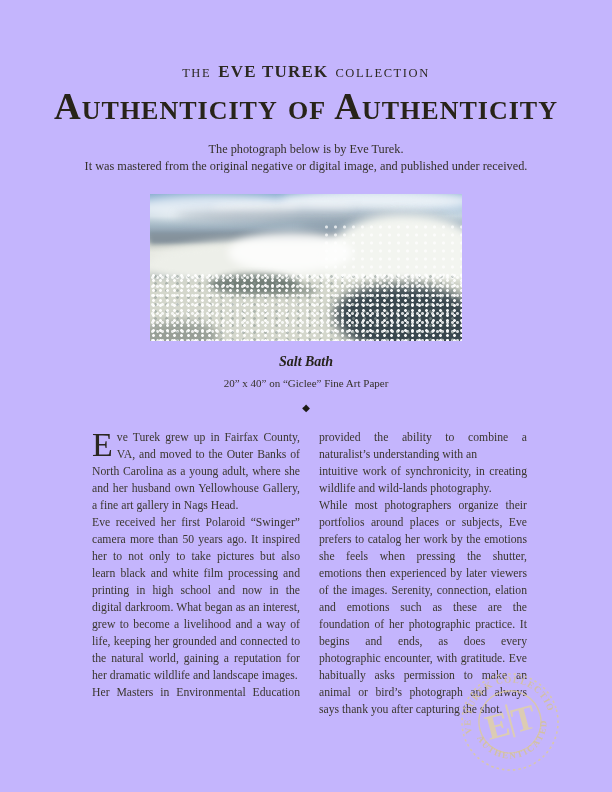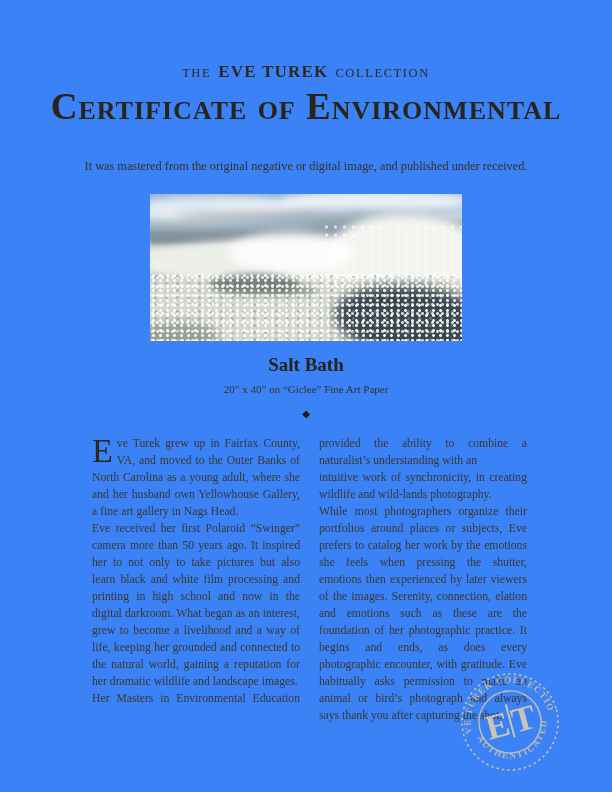--- a/index.html
+++ b/index.html
@@ -3,21 +3,21 @@
 <meta charset="utf-8">
 <style>
   html,body{margin:0;padding:0;}
   body{
     width:612px;height:792px;
     background:#f8f1df;
     font-family:"Liberation Serif", serif;
     color:#3a362e;
     overflow:hidden;
   }
-  .page{position:relative;width:612px;height:792px;background:#3b82f6;}
+  .page{position:relative;width:612px;height:792px;background:#c4b5fd;}
 
   
   .header{padding-top:62px;text-align:center;}
   .collection-line{
     font-size:12.5px;letter-spacing:1.6px;color:#2c2922;
     display:flex;justify-content:center;align-items:baseline;gap:7px;
   }
   .collection-name{font-size:17px;font-weight:700;letter-spacing:1.2px;}
   .main-title{
     margin:4px 0 0 0;
@@ -59,21 +59,21 @@
   .splash-dots{
     left:55%;top:20%;width:45%;height:45%;
     background-image:radial-gradient(circle, rgba(255,255,255,.9) 1px, rgba(255,255,255,0) 2px);
     background-size:9px 8px;opacity:.8;
   }
   .sand-patch{left:19%;top:55%;width:29%;height:14%;background:#5c6a64;border-radius:50%;filter:blur(3px);opacity:.8;}
   .sand-patch2{left:38%;top:62%;width:16%;height:8%;background:#6b776f;border-radius:50%;filter:blur(3px);opacity:.6;}
   .dark-br{right:-5%;bottom:-10%;width:46%;height:48%;background:#2c3b44;border-radius:45% 55% 35% 65%;filter:blur(6px);opacity:.92;}
   .dark-bl{left:-4%;bottom:-7%;width:26%;height:20%;background:#69736d;border-radius:50%;filter:blur(5px);opacity:.55;}
 
-  .art-title{margin-top:13px;font-size:19px;font-weight:700;color:#26231c;}
+  .art-title{margin-top:13px;font-size:14px;font-weight:700;font-style:italic;color:#26231c;}
   .art-spec{margin-top:7px;font-size:11px;color:#35312a;}
 
   .divider{margin-top:13px;text-align:center;font-size:10px;color:#1d1b16;}
 
   
   .bio{
     display:flex;gap:19px;
     margin:16px 85px 0 92px;
     font-size:11.7px;line-height:17px;color:#3b372f;
   }
@@ -92,23 +92,23 @@
 <body>
 
 <div class="page">
 
   <header class="header">
     <div class="collection-line">
       <span>THE</span>
       <span class="collection-name">EVE TUREK</span>
       <span>COLLECTION</span>
     </div>
-    <h1 class="main-title">Certificate of Environmental</h1>
+    <h1 class="main-title">Authenticity of Authenticity</h1>
     <p class="subtitle">
-      <br>
+      <span>The photograph below is by Eve Turek.</span><br>
       <span>It was mastered from the original negative or digital image, and published under received.</span>
     </p>
   </header>
 
   <figure class="artwork" style="margin-left:0;margin-right:0;">
     <div class="photo">
       <div class="layer cloud-a"></div>
       <div class="layer cloud-b"></div>
       <div class="layer cloud-lite"></div>
       <div class="layer cloud-dark1"></div>

